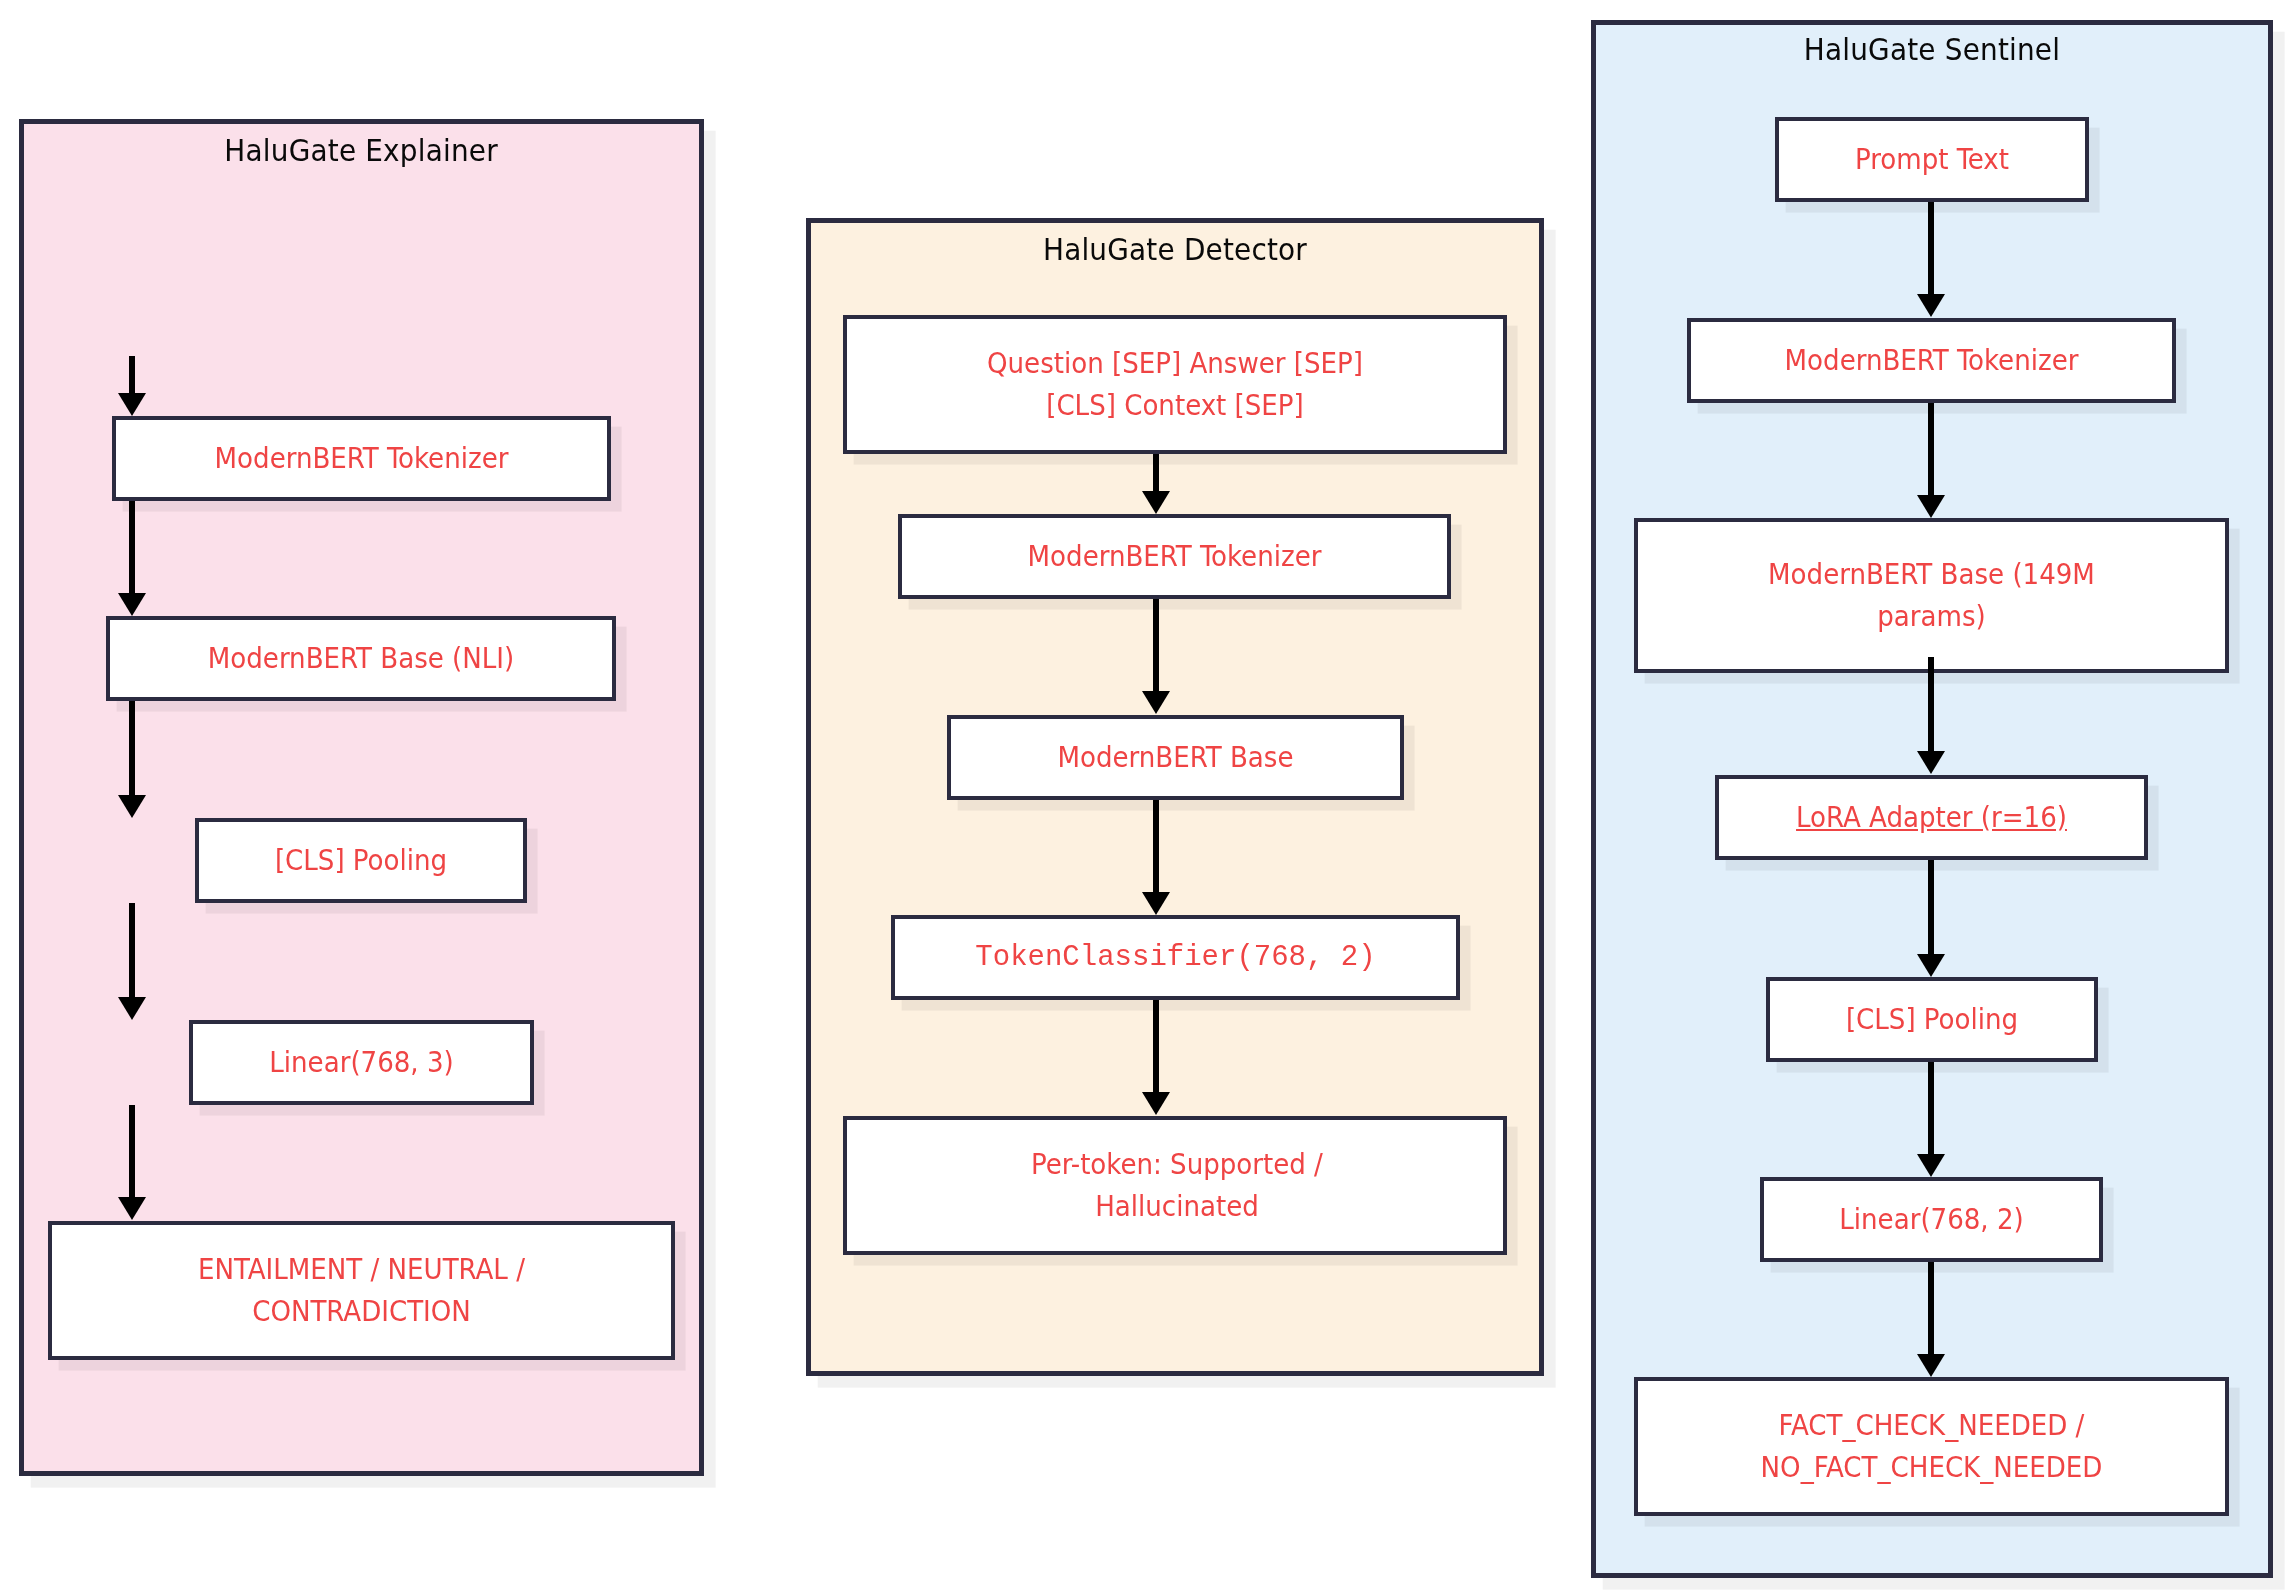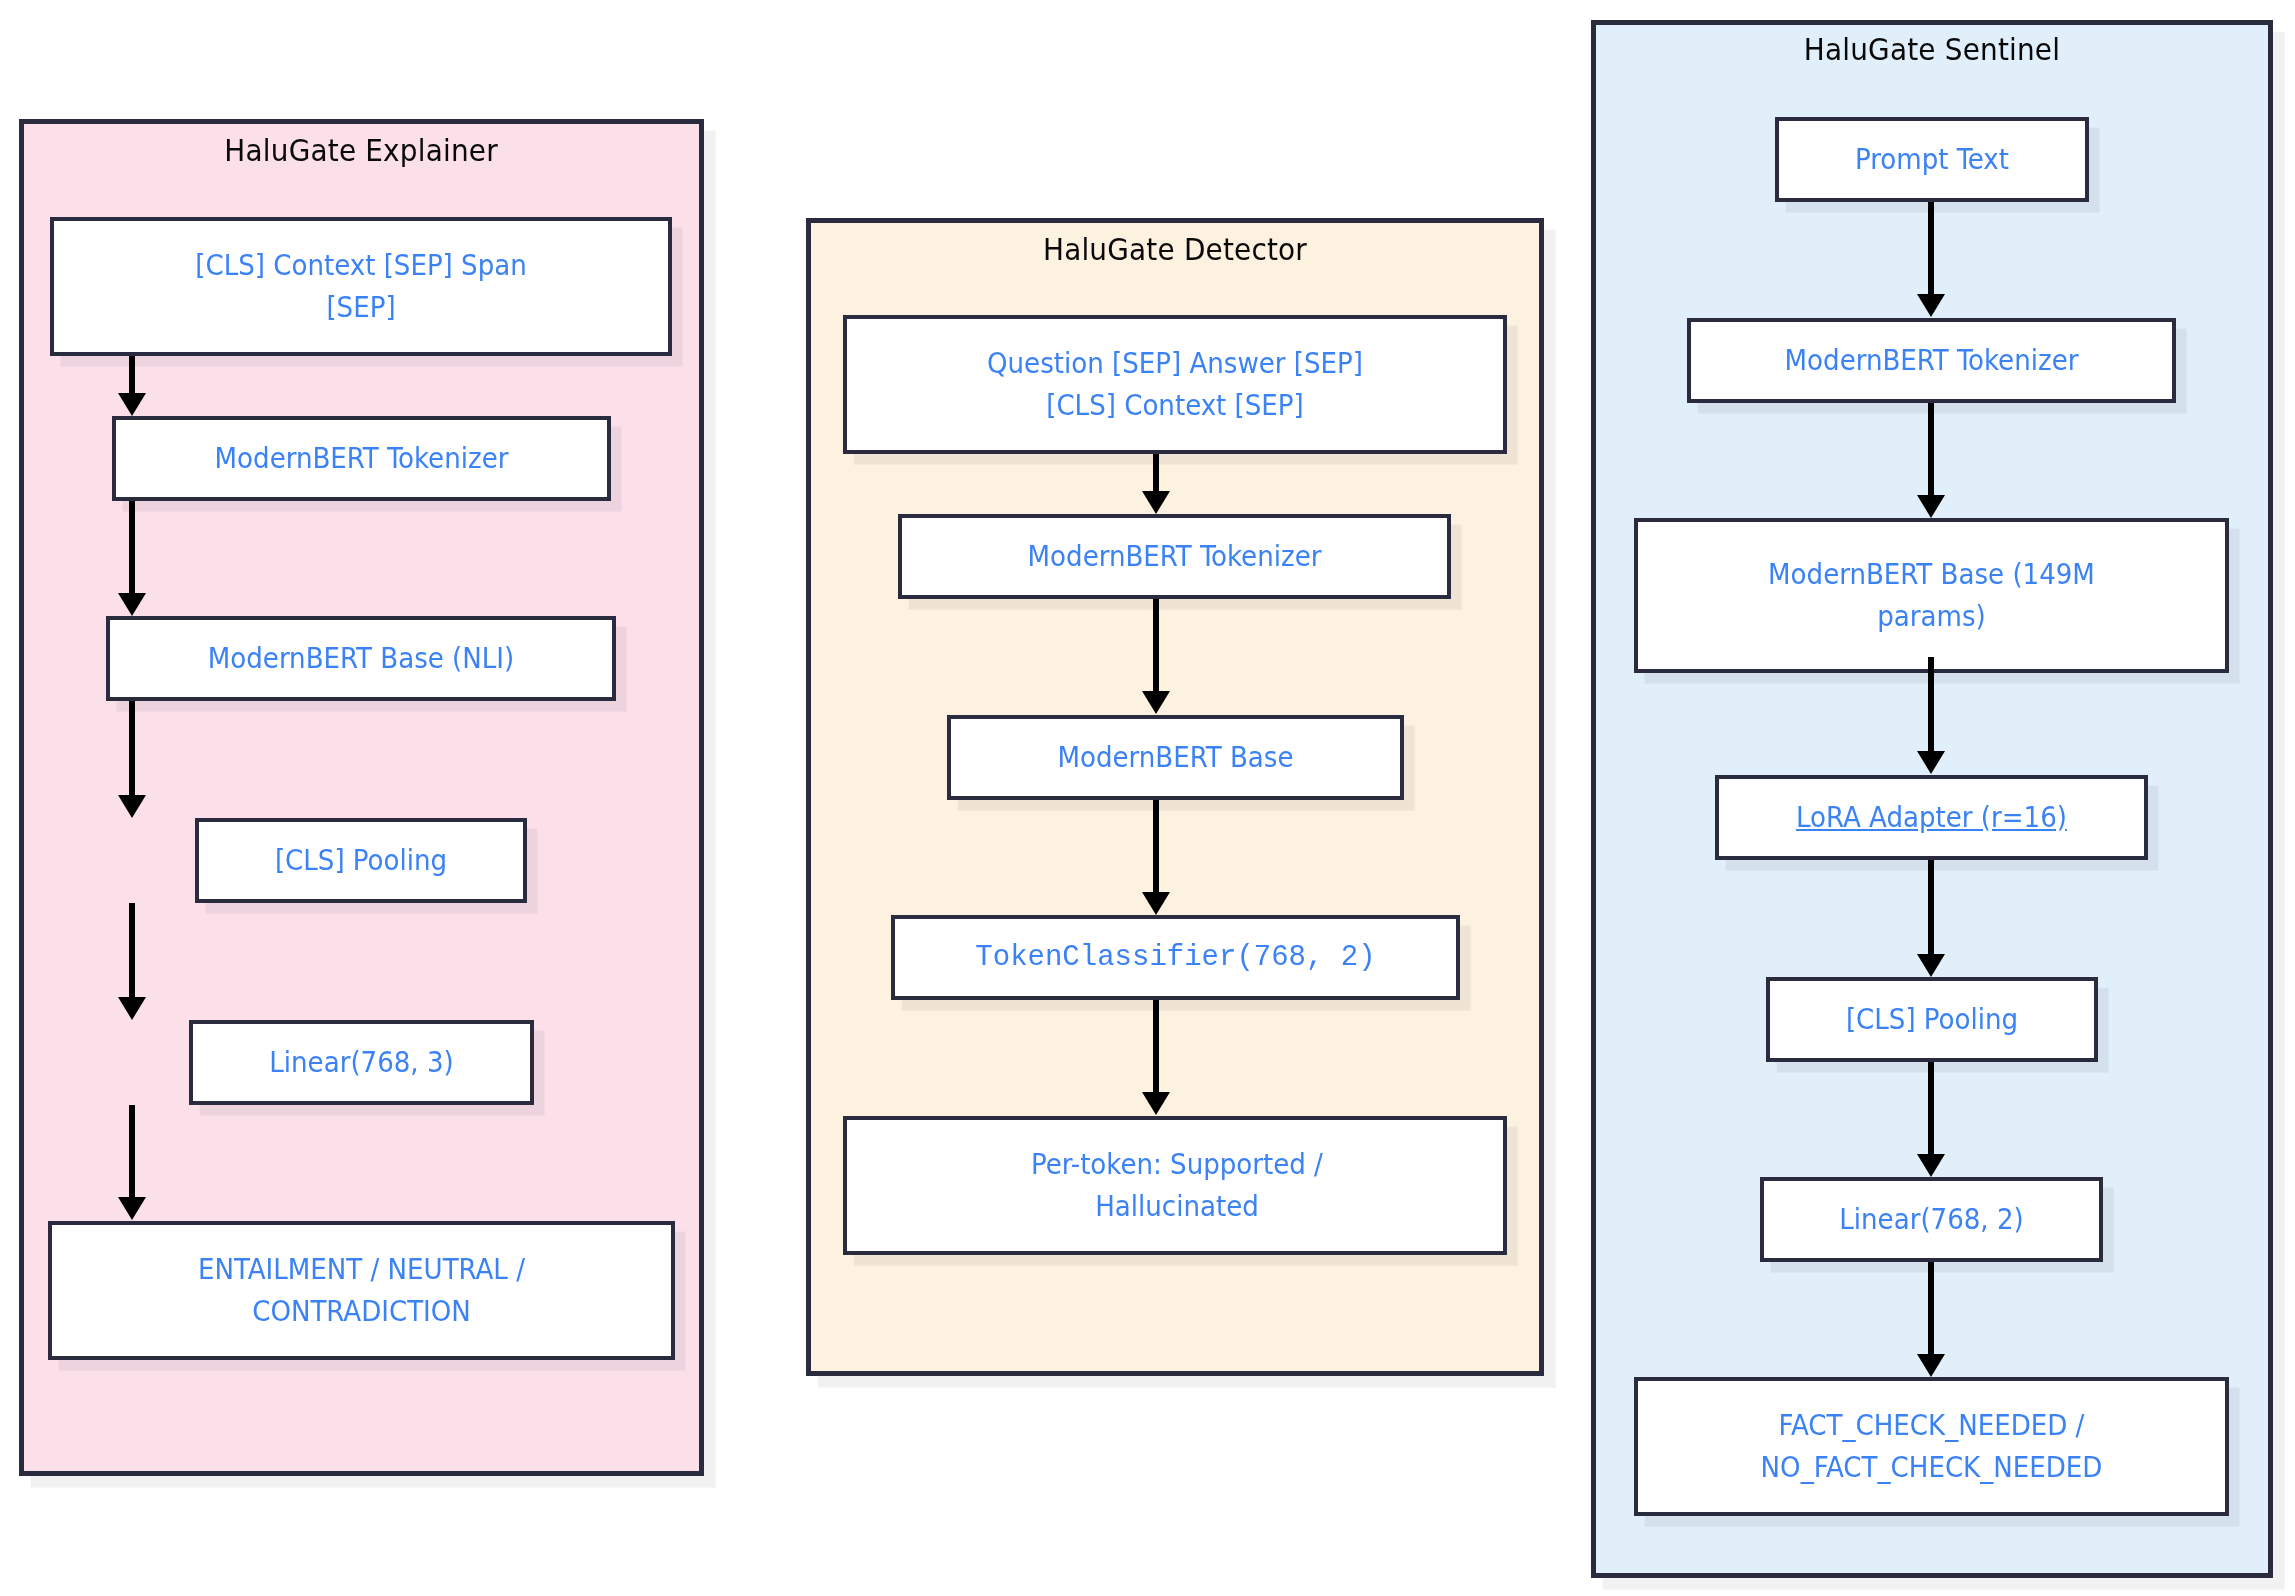--- a/index.html
+++ b/index.html
@@ -66,21 +66,21 @@
   
   .node {
     position: absolute;
     box-sizing: border-box;
     background: #ffffff;
     border: 4.8px solid #2b2b40;
     display: flex;
     align-items: center;
     justify-content: center;
     text-align: center;
-    color: #3b82f6;
+    color: #ef4444;
     font-size: 29px;
     line-height: 1.42;
     padding: 0 14px;
     box-shadow: 10.6px 10.6px 0 0 rgba(0,0,0,0.055);
   }
   .node span { display: block; }
 
   
   .arrow {
     position: absolute;
@@ -104,26 +104,20 @@
   }
 </style>
 </head>
 <body>
 
 <div id="canvas">
 
   <div class="panel" id="panel-explainer"></div>
   <div class="panel-title" style="left:18.6px; top:132px; width:685px;">HaluGate Explainer</div>
 
-  <div class="node" style="left:50px; top:217px; width:622px; height:139px;">
-    <div>
-      <span>[CLS] Context [SEP] Span</span>
-      <span>[SEP]</span>
-    </div>
-  </div>
 
   <div class="arrow" style="left:132px; top:356px;">
     <div class="stem" style="height:37px;"></div>
     <div class="head" style="top:37px;"></div>
   </div>
 
   <div class="node" style="left:112px; top:416px; width:499px; height:85px;">
     <div>
         <span>ModernBERT Tokenizer</span>
       </div>

